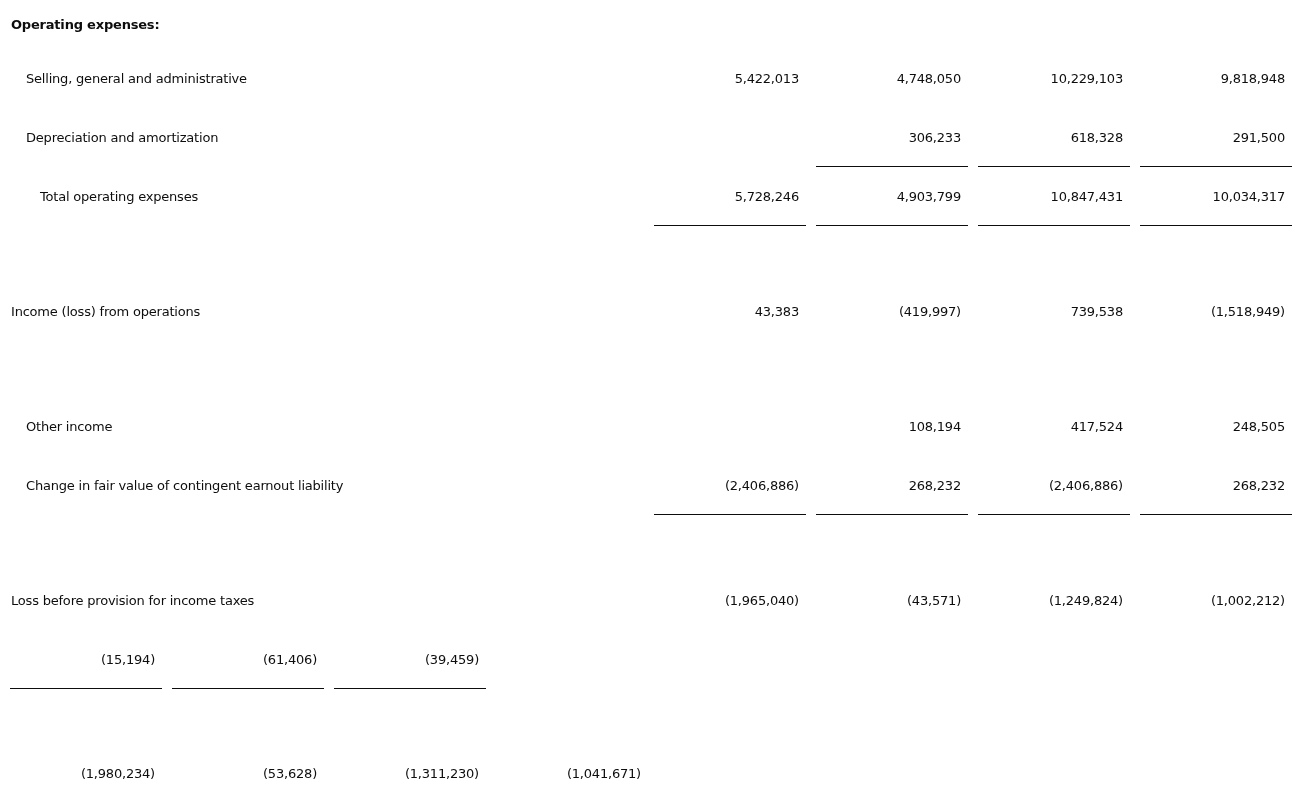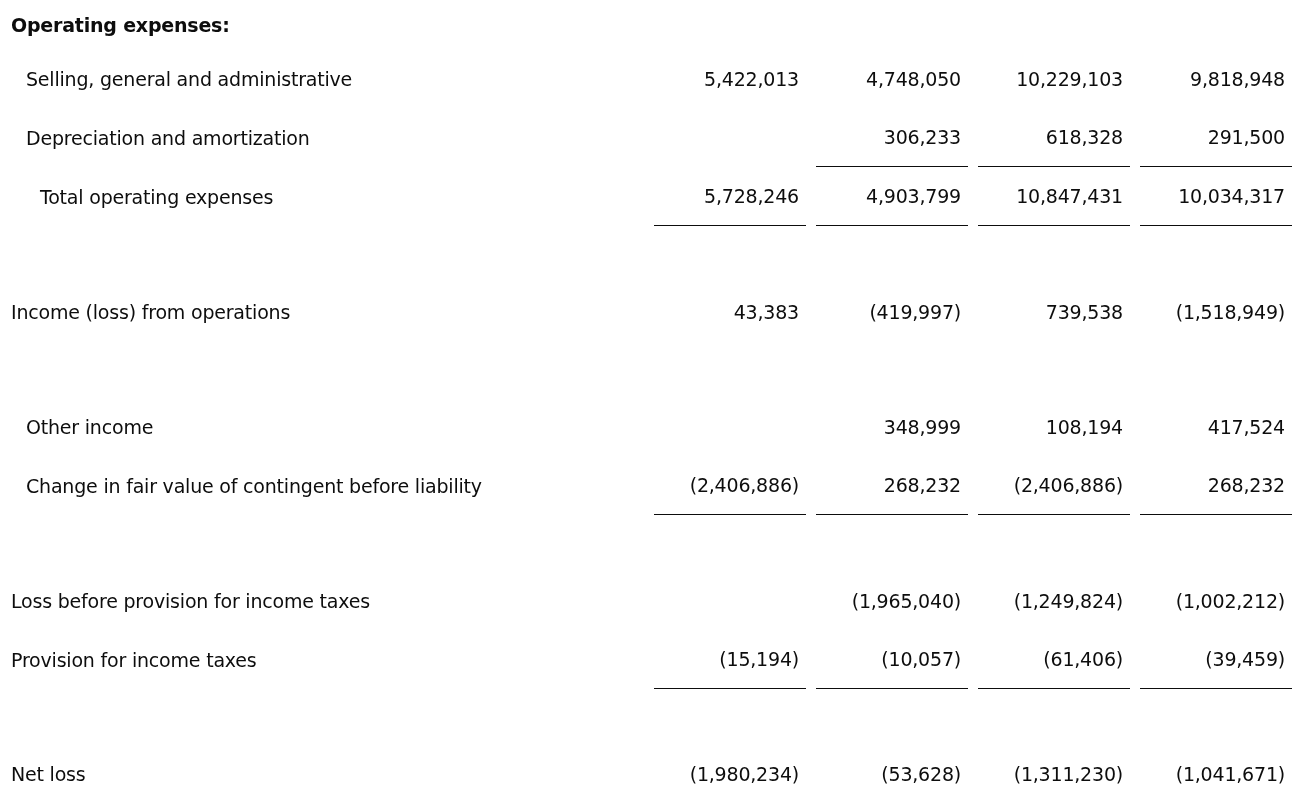--- a/index.html
+++ b/index.html
@@ -6,21 +6,21 @@
     margin: 0;
     padding: 0;
     background: #ffffff;
   }
   .sheet {
     width: 1296px;
     height: 802px;
     overflow: hidden;
     background: #ffffff;
     font-family: "DejaVu Sans", "Liberation Sans", sans-serif;
-    font-size: 19px;
+    font-size: 13px;
     color: #0d0d0d;
     letter-spacing: -0.2px;
   }
   .row {
     display: flex;
     height: 59px;
     padding-right: 4px;
     box-sizing: border-box;
   }
   .row.first { height: 49px; }
@@ -86,47 +86,45 @@
       <div class="row">
         <div class="cell label indent-0">Income (loss) from operations</div>
         <div class="cell num">43,383</div>
         <div class="cell num">(419,997)</div>
         <div class="cell num">739,538</div>
         <div class="cell num">(1,518,949)</div>
       </div>
       <div class="row spacer"></div>
       <div class="row">
         <div class="cell label indent-1">Other income</div>
-        <div class="cell num">348,999</div>
         <div class="cell num">108,194</div>
         <div class="cell num">417,524</div>
+        <div class="cell num">248,505</div>
       </div>
       <div class="row">
-        <div class="cell label indent-1">Change in fair value of contingent before liability</div>
+        <div class="cell label indent-1">Change in fair value of contingent earnout liability</div>
         <div class="cell num rule-below">(2,406,886)</div>
         <div class="cell num rule-below">268,232</div>
         <div class="cell num rule-below">(2,406,886)</div>
         <div class="cell num rule-below">268,232</div>
       </div>
       <div class="row spacer"></div>
       <div class="row">
         <div class="cell label indent-0">Loss before provision for income taxes</div>
         <div class="cell num">(1,965,040)</div>
+        <div class="cell num">(43,571)</div>
         <div class="cell num">(1,249,824)</div>
         <div class="cell num">(1,002,212)</div>
       </div>
       <div class="row">
-        <div class="cell label indent-0">Provision for income taxes</div>
         <div class="cell num rule-below">(15,194)</div>
-        <div class="cell num rule-below">(10,057)</div>
         <div class="cell num rule-below">(61,406)</div>
         <div class="cell num rule-below">(39,459)</div>
       </div>
       <div class="row spacer"></div>
       <div class="row last">
-        <div class="cell label indent-0">Net loss</div>
         <div class="cell num">(1,980,234)</div>
         <div class="cell num">(53,628)</div>
         <div class="cell num">(1,311,230)</div>
         <div class="cell num">(1,041,671)</div>
       </div>
     </div>
 </div>
 
 </body></html>

